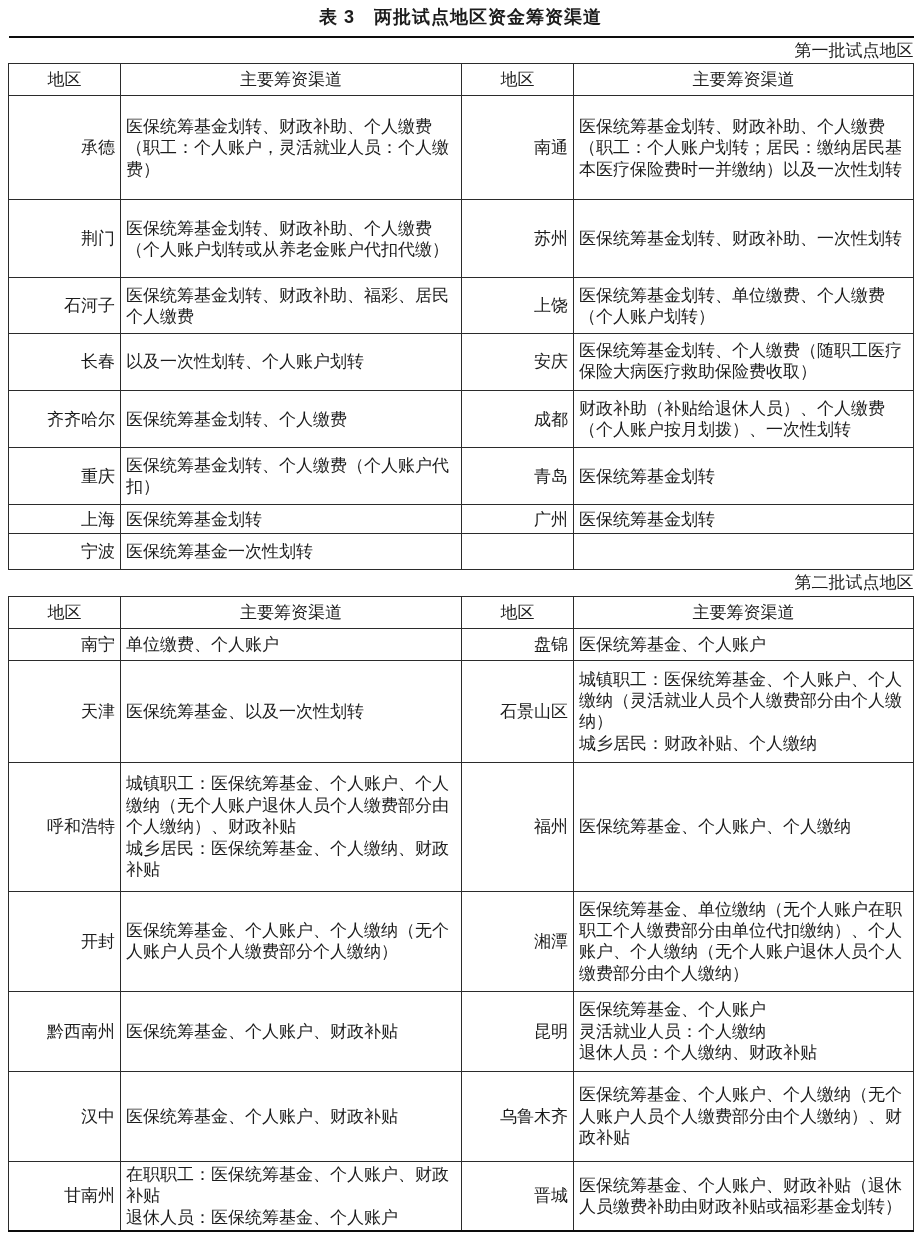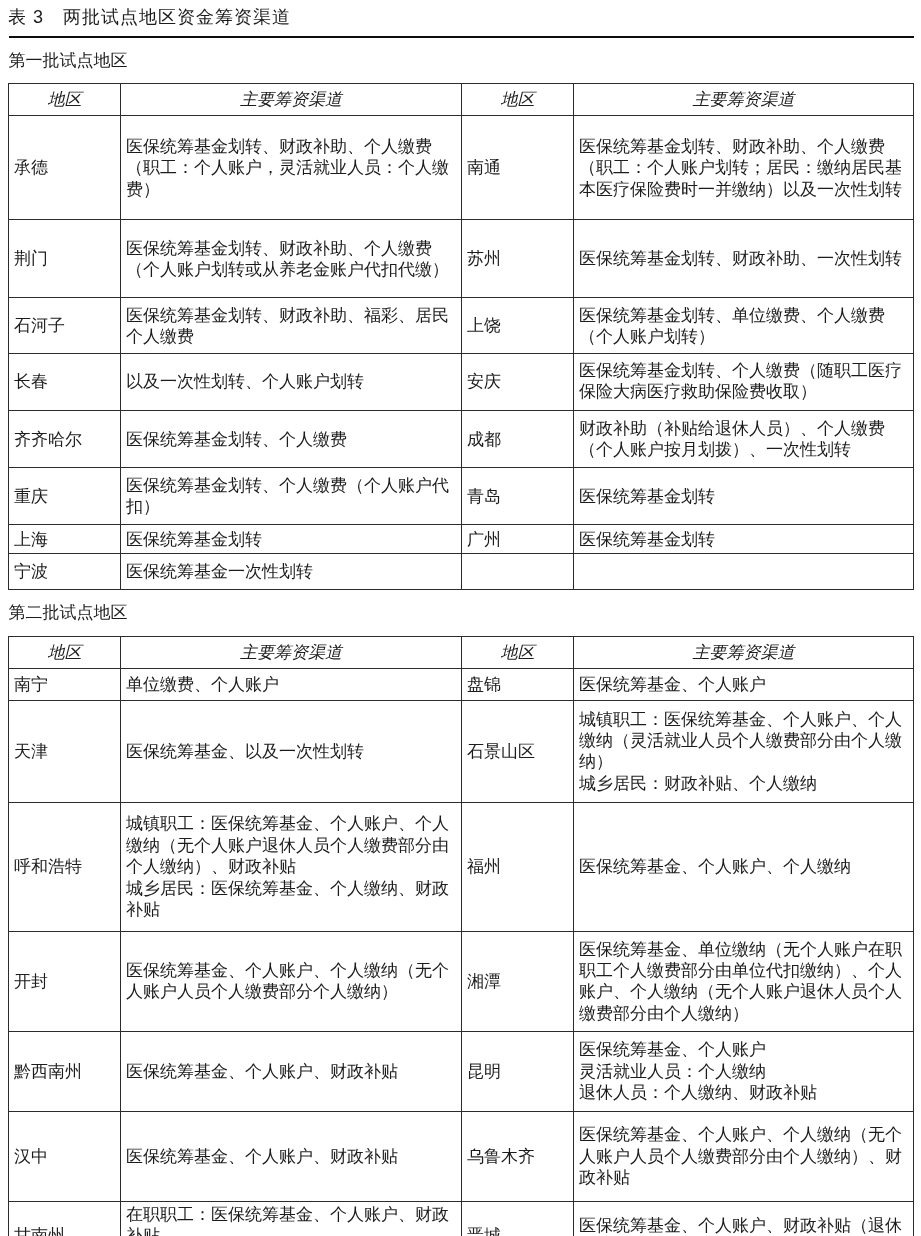--- a/index.html
+++ b/index.html
@@ -12,22 +12,23 @@
     font-family: "Liberation Serif", "DejaVu Serif", serif;
     color: #1c1c1c;
     -webkit-font-smoothing: antialiased;
   }
   .page {
     width: 905px;
     padding: 3px 8px 4px 8px;
   }
   .table-title {
     font-family: "Liberation Sans", "DejaVu Sans", sans-serif;
-    font-weight: normal;
+    font-weight: bold;
     font-size: 18px;
+    text-align: center;
     margin: 2px 0 7px 0;
     letter-spacing: 1px;
   }
   table.main {
     width: 905px;
     border-collapse: collapse;
     table-layout: fixed;
     border-top: 2.5px solid #0d0d0d;
     border-bottom: 2.5px solid #0d0d0d;
   }
@@ -41,29 +42,28 @@
     font-size: 17px;
     line-height: 1.26;
     font-weight: normal;
     padding: 2px 5px;
     vertical-align: middle;
     word-break: break-all;
   }
   td.section-cell {
     border-left: none;
     border-right: none;
-    text-align: left;
-    padding: 12px 0;
+    text-align: right;
+    padding: 2px 0;
   }
   th.col-head {
     text-align: center;
-    font-style: italic;
   }
   td.region-cell {
-    text-align: left;
+    text-align: right;
   }
   td.channels-cell {
     text-align: left;
     white-space: pre-line;
   }
 </style>
 </head>
 <body>
 
 <div class="page">

